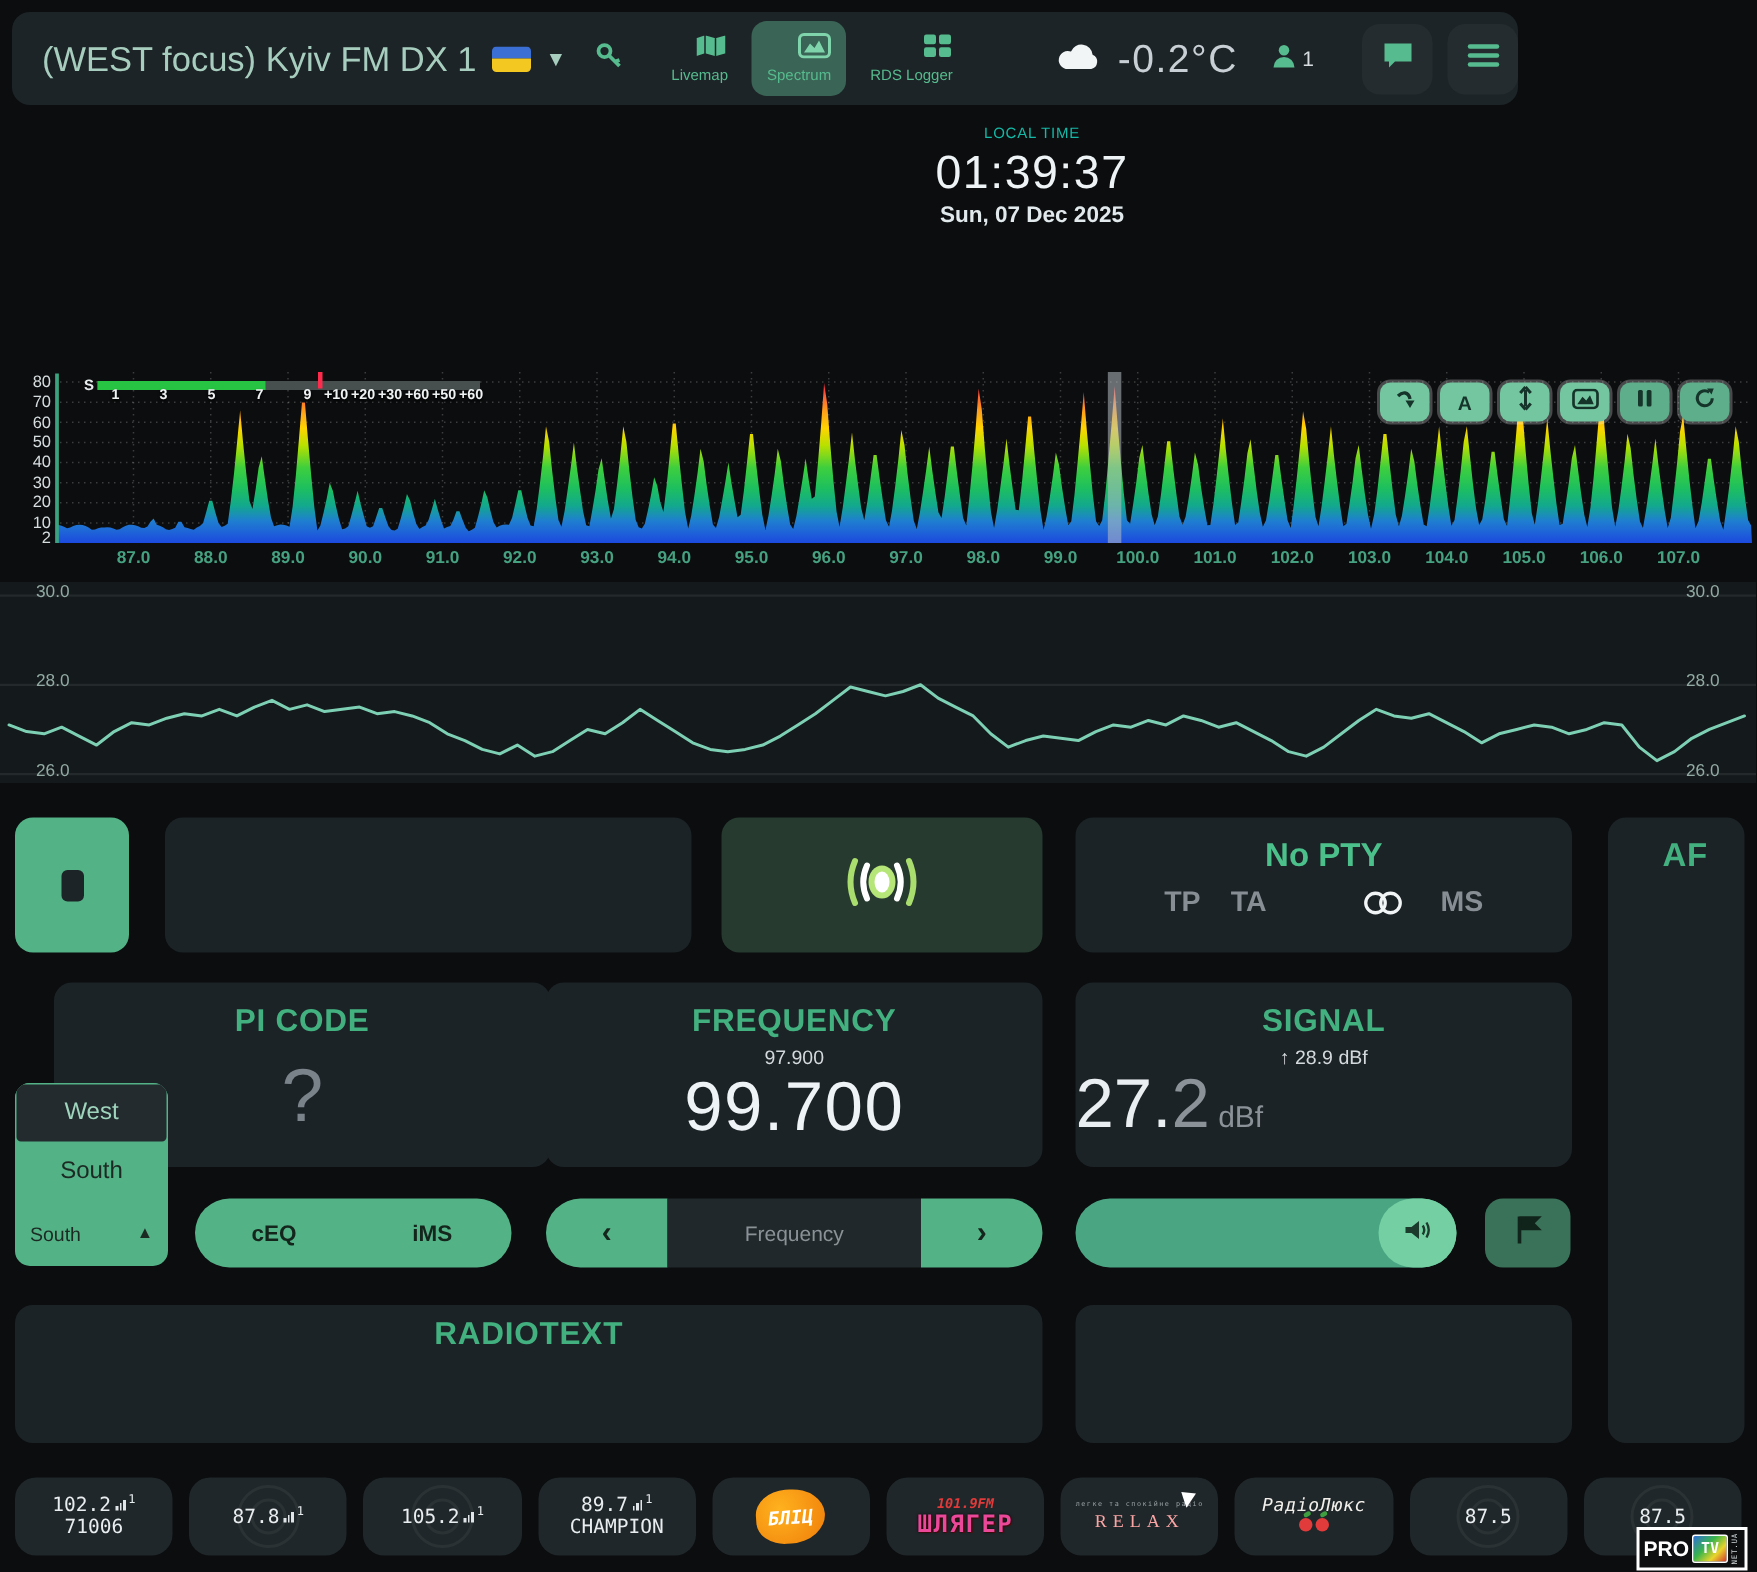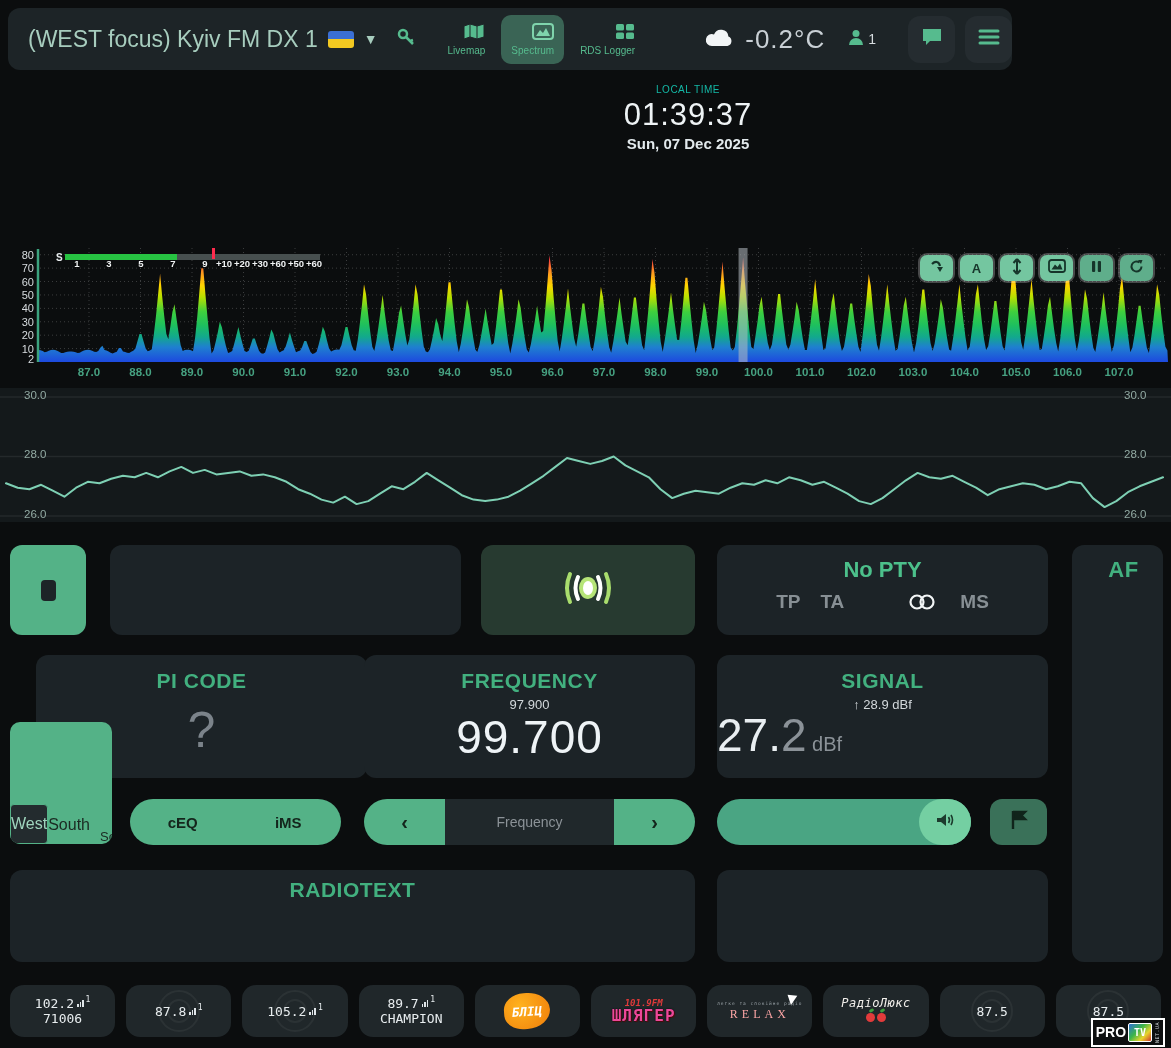--- a/index.html
+++ b/index.html
@@ -54,21 +54,21 @@
 
   
   .big-q{font-size:50px;color:#7b838a;text-align:center;margin-top:8px;font-weight:300;}
   .freq-prev{font-size:13px;color:#d3d9dc;text-align:center;margin-top:4px;}
   .freq-val{font-size:46px;color:#eef3f6;text-align:center;font-weight:300;letter-spacing:1px;margin-top:-2px;}
   .sig-peak{font-size:13px;color:#d3d9dc;text-align:center;margin-top:4px;}
   .sig-val{font-size:46px;text-align:left;font-weight:300;margin-top:-4px;}
   .sig-val .m{color:#e9eef1;} .sig-val .f{color:#8b9298;} .sig-val .u{font-size:20px;color:#8b9298;}
 
   
-  .dd{left:10px;top:722px;width:102px;height:122px;background:#54b287;border-radius:10px;overflow:hidden;display:flex;flex-direction:row;align-items:flex-end;}
+  .dd{left:10px;top:722px;width:102px;height:122px;background:#54b287;border-radius:10px;overflow:hidden;display:flex;flex-direction:column;}
   .dd-opt{height:38px;display:flex;align-items:center;justify-content:center;font-size:16px;}
   .dd-opt.idle{background:#232b2e;color:#9fd4bd;border:1px solid #54b287;border-radius:4px;}
   .dd-opt.sel{background:#54b287;color:#1b2a22;}
   .dd-cur{flex:1;display:flex;align-items:center;justify-content:space-between;padding:0 10px;color:#1b2a22;font-size:13px;}
 
   
   .pill{border-radius:23px;background:#54b287;display:flex;align-items:center;}
   .pill .lab{flex:1;text-align:center;font-weight:bold;font-size:15px;color:#14251c;cursor:pointer;}
   .step-l,.step-r{width:81px;height:46px;background:#54b287;display:flex;align-items:center;justify-content:center;color:#14251c;font-size:20px;font-weight:bold;cursor:pointer;}
   .step-l{border-radius:23px 0 0 23px;}

